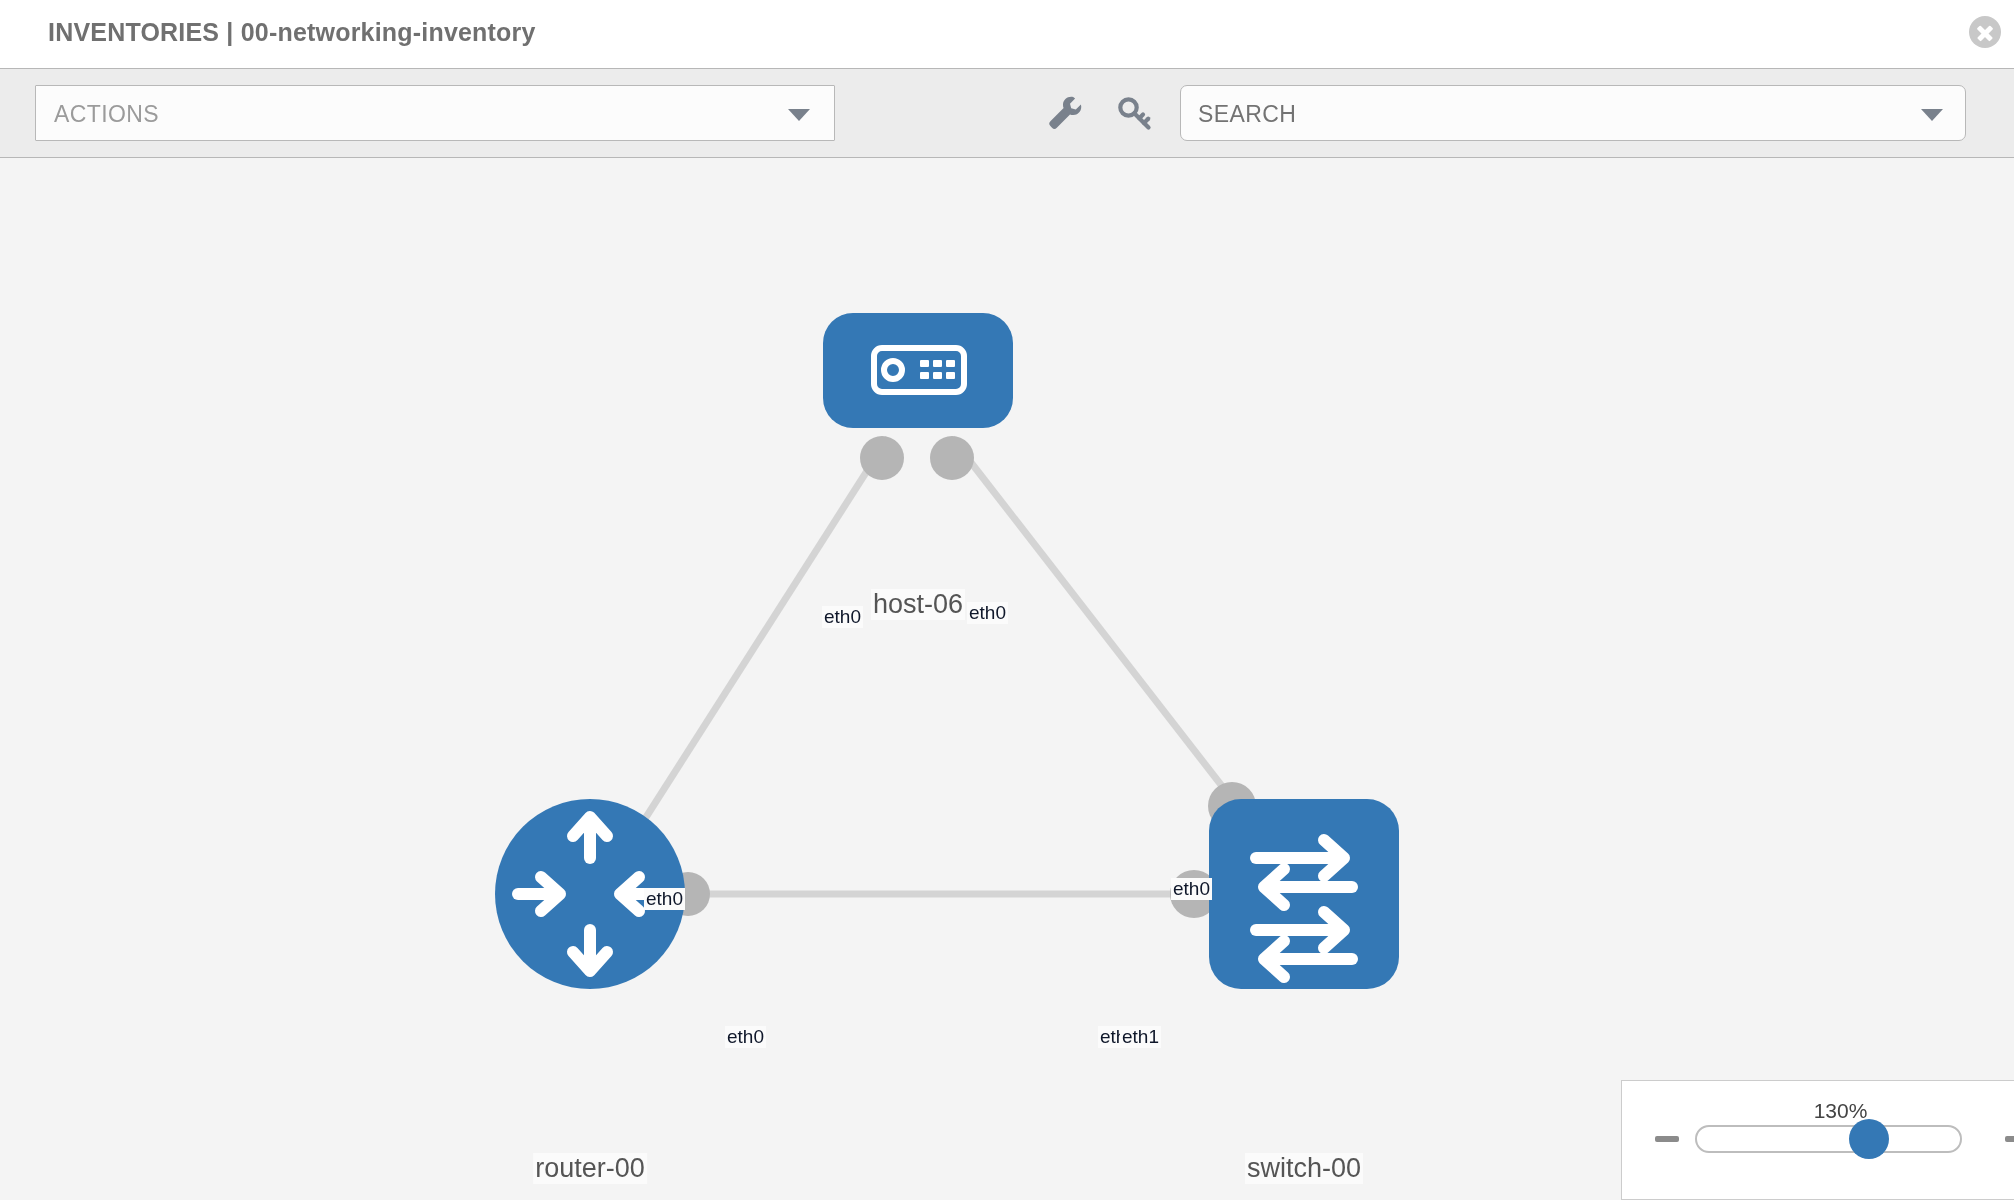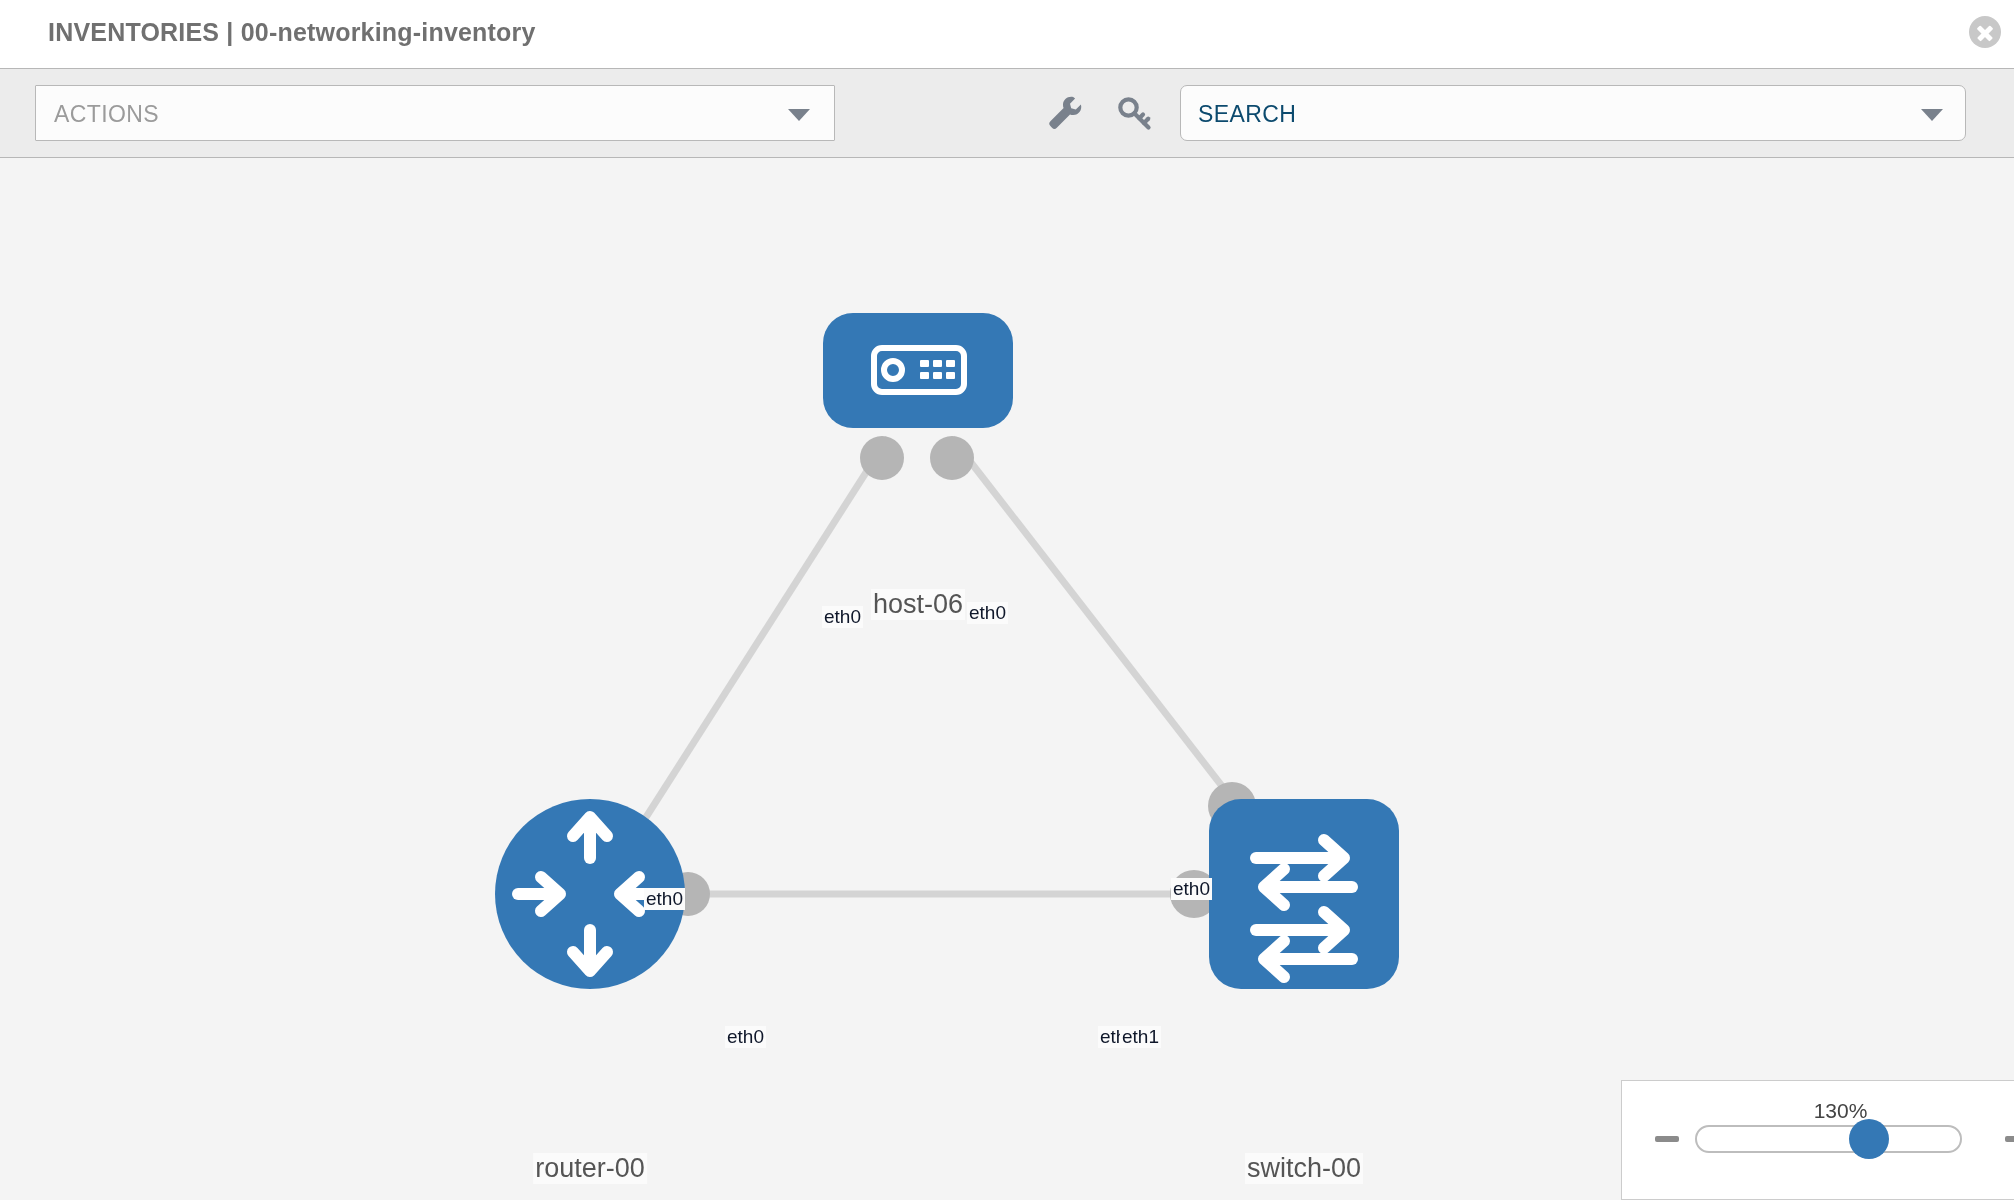--- a/index.html
+++ b/index.html
@@ -115,21 +115,21 @@
     background: #fcfcfc;
     border: 1px solid #b8b8b8;
     border-radius: 7px;
     box-sizing: border-box;
   }
   .search-box .label {
     position: absolute;
     left: 17px;
     top: 15px;
     font-size: 23px;
-    color: #0c4a6e;
+    color: #737373;
     letter-spacing: 0.4px;
   }
   .search-box .caret { right: 22px; top: 23px; }
 
   
   .canvas {
     position: absolute;
     left: 0; top: 158px;
     width: 2014px;
     height: 1042px;

